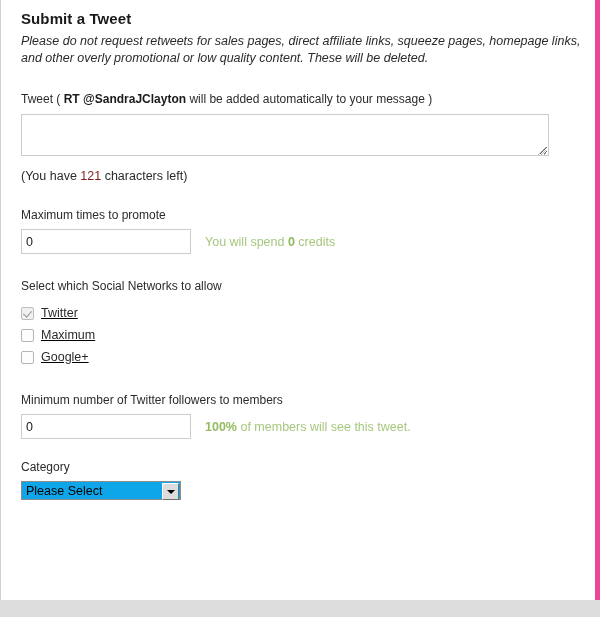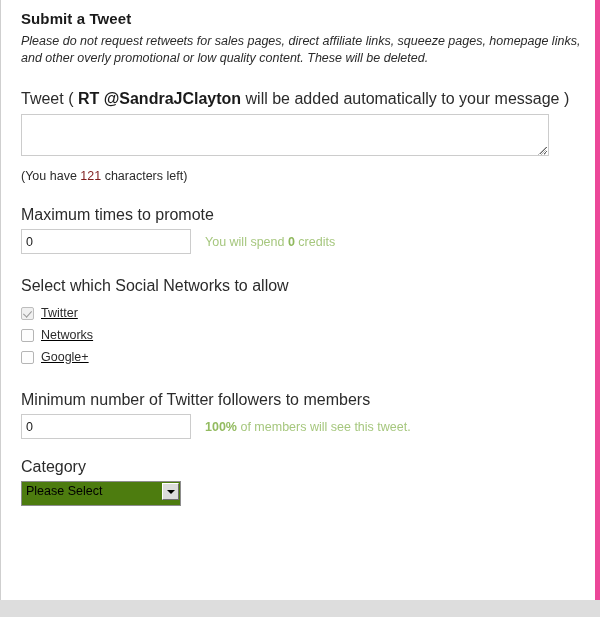--- a/index.html
+++ b/index.html
@@ -50,21 +50,21 @@
   .intro {
     font-size: 12.5px;
     font-style: italic;
     color: #2b2b2b;
     line-height: 17px;
     margin: 1px 0 2px 0;
     max-width: 570px;
   }
 
   .label {
-    font-size: 16px;
+    font-size: 12px;
     color: #2b2b2b;
     line-height: 16px;
   }
   .label b { font-weight: bold; color: #1a1a1a; }
 
   .field-group { margin-top: 24px; }
   .field-group.tight { margin-top: 20px; }
 
   
   .tweet-row { margin-top: 7px; }
@@ -158,24 +158,24 @@
     border: solid #9a9a9a;
     border-width: 0 1.6px 1.6px 0;
     transform: rotate(42deg);
   }
   .cb-label { font-size: 12.5px; color: #2b2b2b; }
 
   
   .select-wrap {
     position: relative;
     width: 160px;
-    height: 25px;
+    height: 19px;
     margin-top: 6px;
     border: 1px solid #8d8d8d;
-    background: #4d7c0f;
+    background: #0ea5e9;
     box-sizing: border-box;
   }
   .select-text {
     position: absolute;
     left: 4px;
     top: 2px;
     font-size: 12.5px;
     color: #000000;
     line-height: 15px;
   }
@@ -245,21 +245,21 @@
         <div class="label">Select which Social Networks to allow</div>
         <div class="cb-list">
 
           <div class="cb-row">
             <span class="cb-box checked"></span>
             <span class="cb-label">Twitter</span>
           </div>
 
           <div class="cb-row">
             <span class="cb-box"></span>
-            <span class="cb-label">Networks</span>
+            <span class="cb-label">Maximum</span>
           </div>
 
           <div class="cb-row">
             <span class="cb-box"></span>
             <span class="cb-label">Google+</span>
           </div>
 
         </div>
       </div>
 

